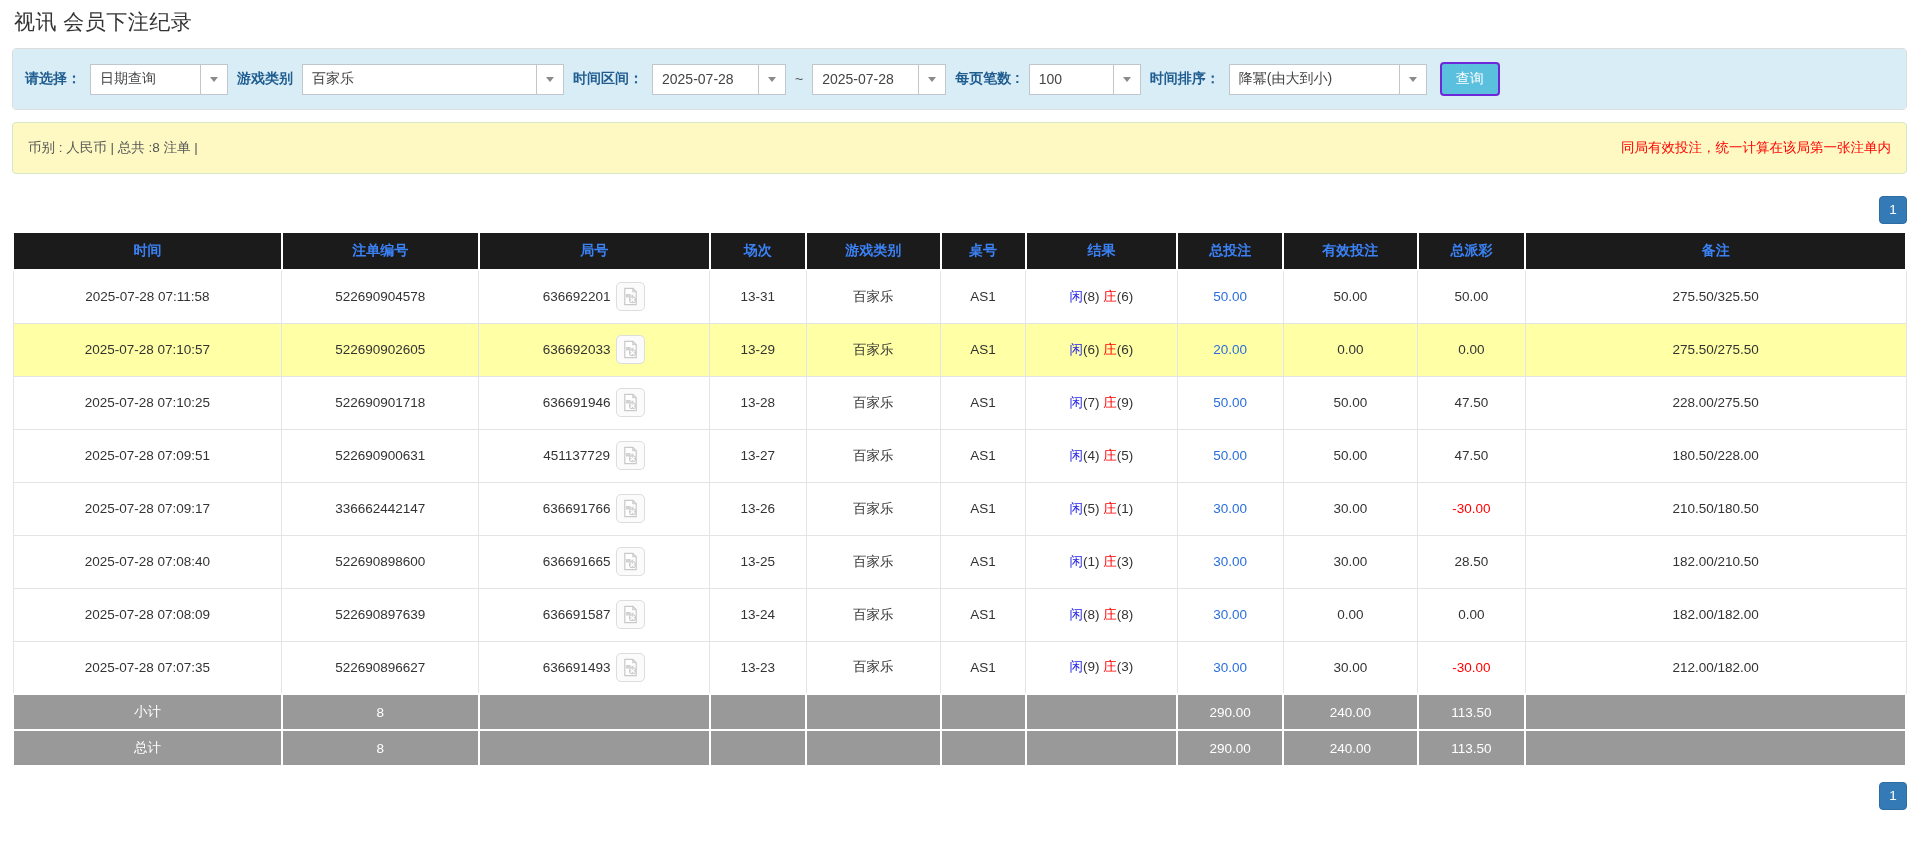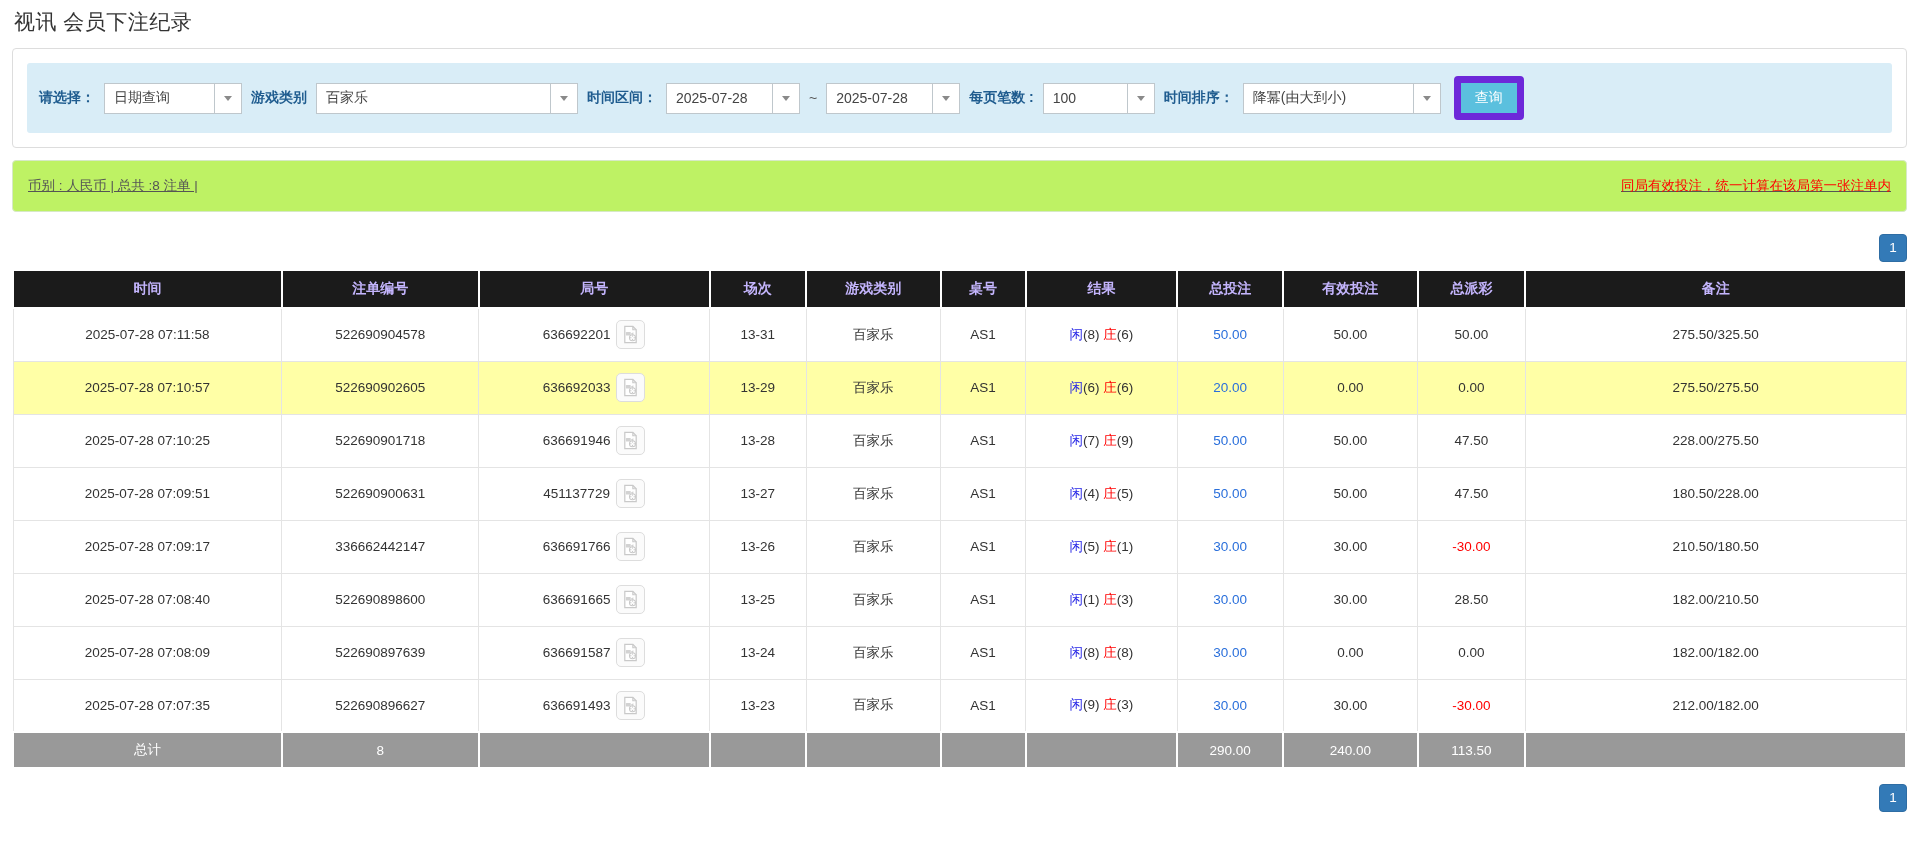--- a/index.html
+++ b/index.html
@@ -3,48 +3,48 @@
 <meta charset="utf-8">
 <style>
   * { box-sizing: border-box; margin: 0; padding: 0; }
   html,body { width:1919px; height:843px; overflow:hidden; background:#fff;
     font-family:"Liberation Sans","DejaVu Sans",sans-serif; }
   .page { padding: 8px 12px 0 12px; }
 
   h1.title { font-size:21px; font-weight:400; color:#333; margin:0 0 12px 2px; letter-spacing:0.5px; }
 
   
-  .filter-panel { border:1px solid #ddd; border-radius:4px; background:#fff; padding:14px; }
+  .filter-panel { border:1px solid #ddd; border-radius:4px; background:#fff; padding:0; }
   .filter-bar { background:#d9edf7; border-radius:3px; padding:13px 12px; display:flex; align-items:center; gap:9px; }
   .flabel { font-size:14px; font-weight:bold; color:#1f5c8f; white-space:nowrap; }
   .combo { display:inline-flex; align-items:stretch; height:31px; background:#fff; border:1px solid #bfc7cc; border-radius:0; overflow:hidden; cursor:pointer; }
   .combo .val { flex:1; display:flex; align-items:center; padding:0 9px; font-size:14px; color:#444; white-space:nowrap; overflow:hidden; }
   .combo .caret-btn { width:27px; border-left:1px solid #bfc7cc; background:#fff; display:flex; align-items:center; justify-content:center; }
   .caret { width:0; height:0; border-left:4px solid transparent; border-right:4px solid transparent; border-top:5px solid #8a8a8a; }
   .w-select { width:138px; } .w-game { width:262px; } .w-date { width:134px;text-align:center; }
   .w-size { width:112px; } .w-sort { width:198px; }
   .tilde { color:#555; font-size:14px; }
-  .btn-query { margin-left:4px; background:#5bc0de; border:7px solid #6d28d9; color:#fff; font-size:14px;
+  .btn-query { margin-left:4px; background:#5bc0de; border:2px solid #6d28d9; color:#fff; font-size:14px;
     padding:6px 14px; border-radius:4px; cursor:pointer; font-family:inherit; }
 
   
-  .alert-bar { margin-top:12px; background:#bef264; border:1px solid #d6e9c6; border-radius:4px;
-    padding:16px 15px; display:flex; justify-content:space-between; align-items:center; font-size:13.5px; color:#555;text-decoration:underline; }
+  .alert-bar { margin-top:12px; background:#fef9c3; border:1px solid #d6e9c6; border-radius:4px;
+    padding:16px 15px; display:flex; justify-content:space-between; align-items:center; font-size:13.5px; color:#555; }
   .red-note { color:#ff0000; }
 
   
   .pager { text-align:right; }
   .pager.top { margin:22px 0 7px 0; }
   .pager.bottom { margin-top:15px; }
   .page-btn { display:inline-block; min-width:28px; height:28px; line-height:26px; text-align:center;
     background:#337ab7; border:1px solid #2e6da4; border-radius:4px; color:#fff; font-size:13.5px; text-decoration:none; cursor:pointer; }
 
   
   table.bets { width:100%; border-collapse:collapse; table-layout:fixed; text-align:center; font-size:13.5px; color:#333; }
-  table.bets thead th { background:#1b1b1b; color:#c4b5fd; font-weight:bold; font-size:14px;
+  table.bets thead th { background:#1b1b1b; color:#3b82f6; font-weight:bold; font-size:14px;
     padding:9px 3px; border:2px solid #fff; }
   table.bets tbody td { border:1px solid #e4e4e4; height:53px; padding:2px 4px; background:#fff; }
   tr.highlight td { background:#ffffa6 !important; }
   .p-blue { color:#2525e6; }
   .b-red  { color:#ff0000; }
   .bet-link { color:#2a6fdb; text-decoration:none; cursor:pointer; }
   .neg { color:#ff0000; }
   .round-id { vertical-align:middle; }
   .video-btn { width:29px; height:29px; margin-left:6px; display:inline-flex; align-items:center; justify-content:center;
     background:#fbfbfb; border:1px solid #ddd; border-radius:5px; vertical-align:middle; cursor:pointer; }
@@ -390,32 +390,45 @@
       <span class="b-red">庄</span><span>(3)</span>
     </td>
     <td><a class="bet-link">30.00</a></td>
     <td>30.00</td>
     <td class="neg">-30.00</td>
     <td>212.00/182.00</td>
   </tr>
       </tbody>
     <tfoot>
       <tr class="sum-row">
-        <td>总计</td>
+        <td>小计</td>
         <td>8</td>
         <td></td>
           <td></td>
         <td></td>
           <td></td>
         <td></td>
         <td>290.00</td>
         <td>240.00</td>
         <td>113.50</td>
         <td></td>
       </tr>
+      <tr class="sum-row">
+        <td>总计</td>
+        <td>8</td>
+        <td></td>
+          <td></td>
+        <td></td>
+          <td></td>
+        <td></td>
+        <td>290.00</td>
+        <td>240.00</td>
+        <td>113.50</td>
+        <td></td>
+      </tr>
     </tfoot>
   </table>
 
   <div class="pager bottom">
     <a class="page-btn">1</a>
   </div>
 
 </div>
 
 </body></html>

